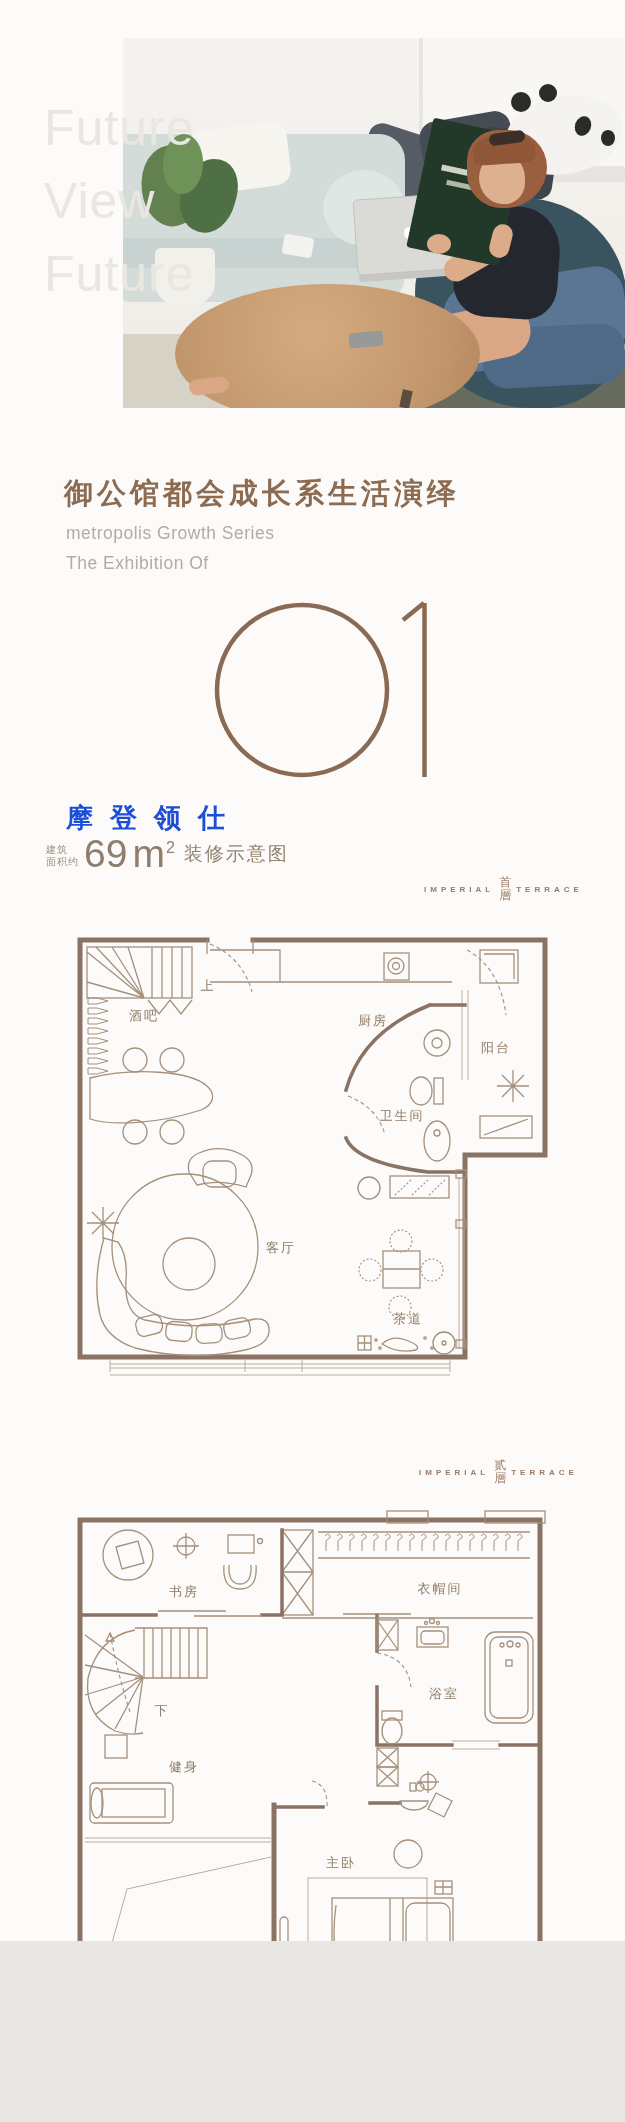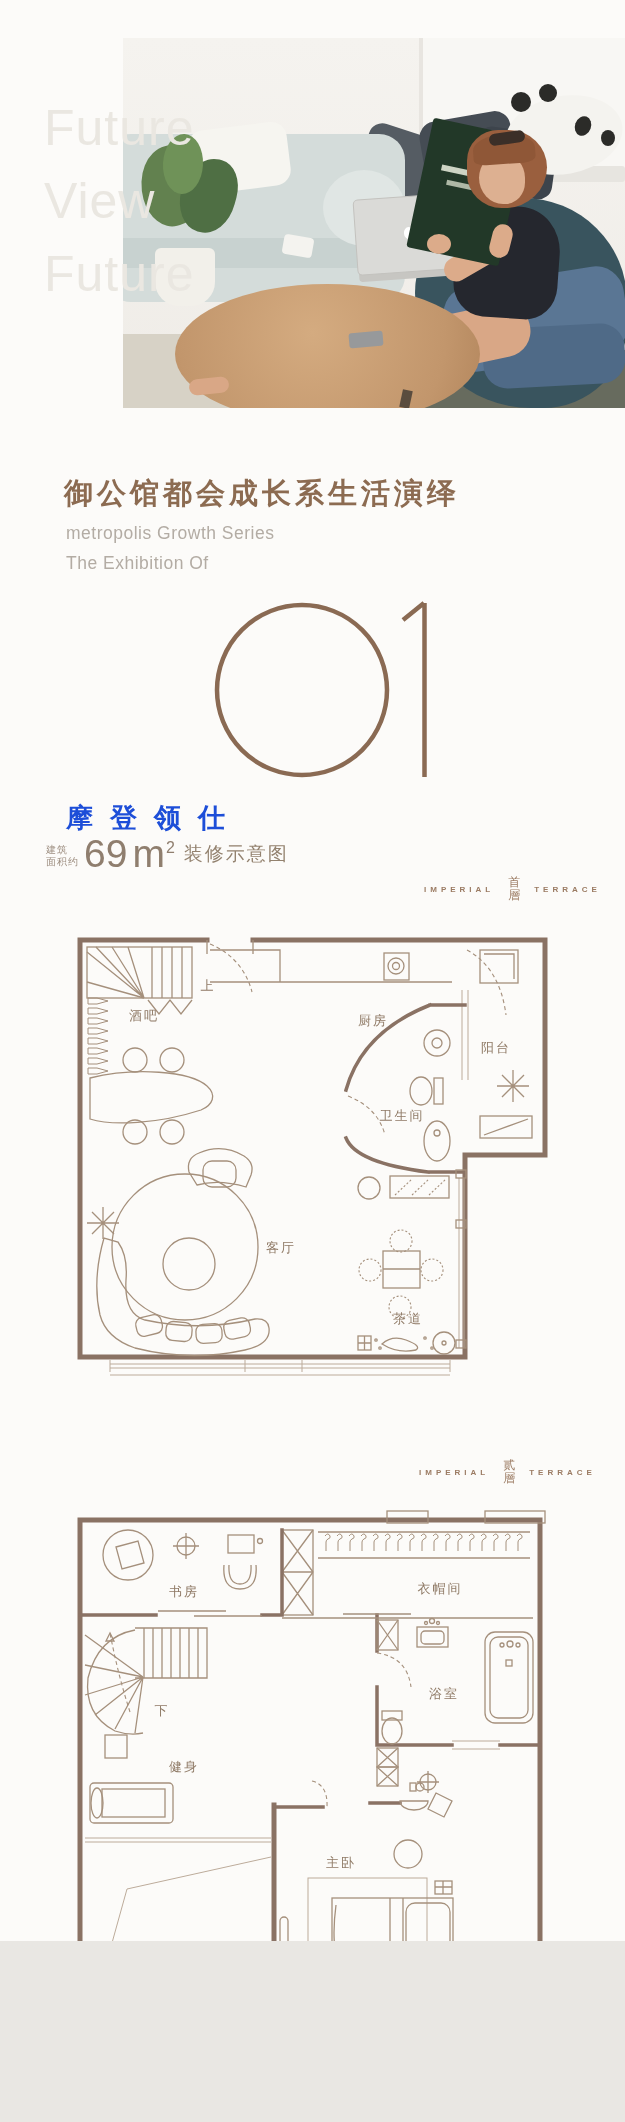--- a/index.html
+++ b/index.html
@@ -28,21 +28,21 @@
   .unit-name{position:absolute;left:66px;top:800px;font-size:27px;font-weight:700;
              letter-spacing:17px;color:#1d4ed8;font-family:"DejaVu Serif",serif;}
   .arearow{position:absolute;left:46px;top:835px;display:flex;align-items:flex-end;}
   .arealbl{display:flex;flex-direction:column;font-size:10px;line-height:12px;
            color:#9d8e80;letter-spacing:1px;margin-bottom:5px;}
   .areanum{font-size:39px;line-height:38px;color:#8f7e6e;margin-left:5px;}
   .areasup{font-size:16px;color:#8f7e6e;position:relative;top:-16px;left:1px;}
   .arealayout{font-size:19px;color:#93826f;letter-spacing:2px;margin-left:10px;margin-bottom:6px;}
 
   
-  .badge{position:absolute;display:flex;align-items:center;gap:14px;color:#9b7b63;}
+  .badge{position:absolute;display:flex;align-items:center;gap:5px;color:#9b7b63;}
   .badge .en{font-size:8px;letter-spacing:4px;font-weight:700;}
   .badge .vert{display:flex;flex-direction:column;font-size:12px;line-height:13px;
                letter-spacing:0;text-align:center;font-family:"DejaVu Serif",serif;}
 
   
   .plan{position:absolute;}
   .plan .w{stroke:#8a7264;stroke-width:5;fill:none;stroke-linecap:square;}
   .plan .w4{stroke:#8a7264;stroke-width:3.5;fill:none;stroke-linecap:square;}
   .plan .f{stroke:#a5907c;stroke-width:1.3;fill:none;}
   .plan .t{stroke:#bcab9a;stroke-width:1;fill:none;}

